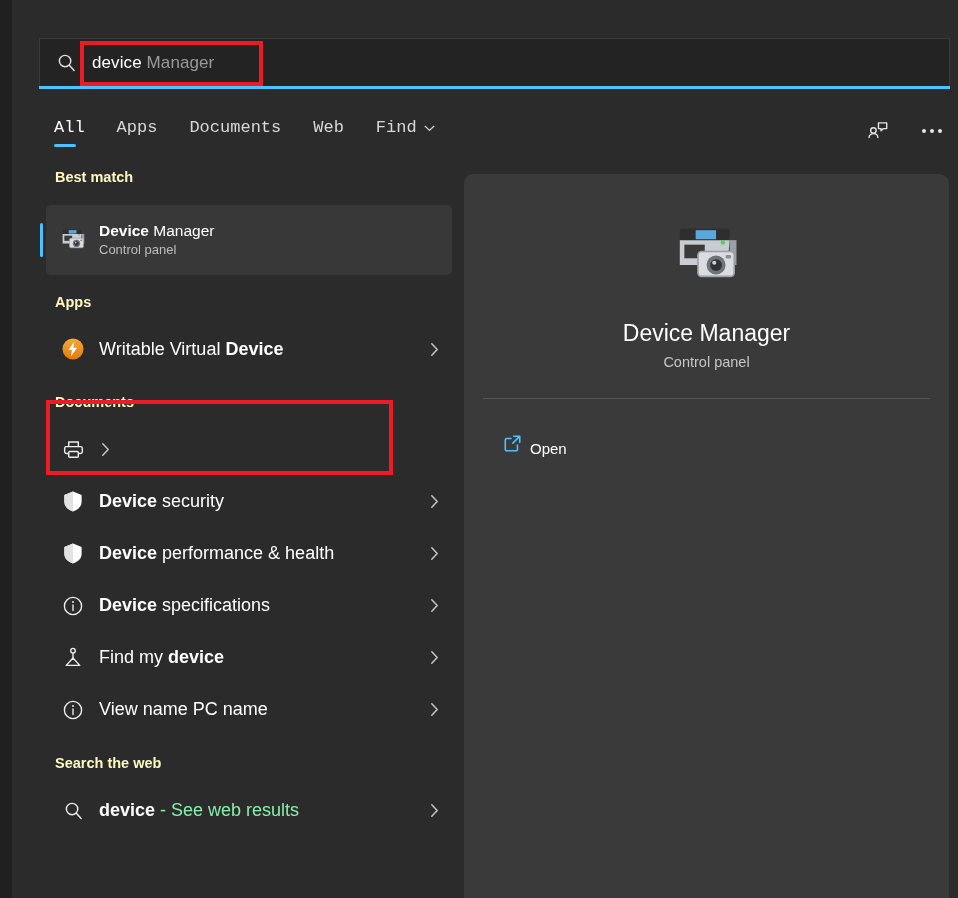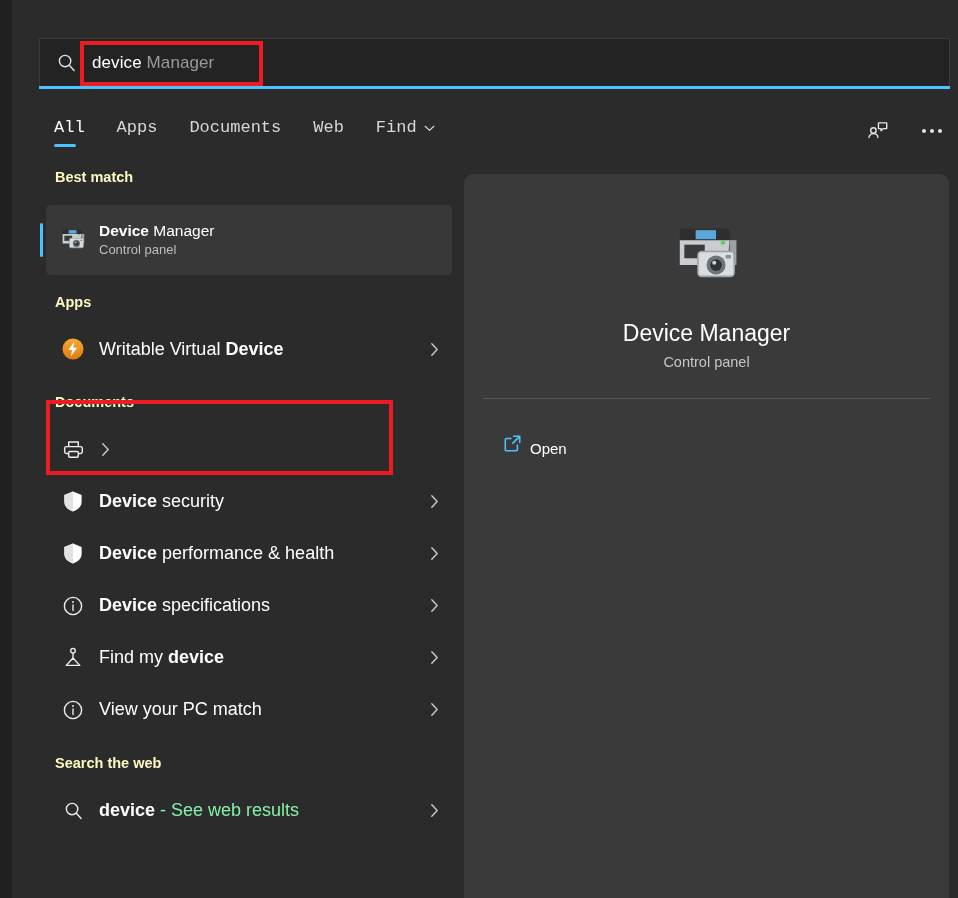--- a/index.html
+++ b/index.html
@@ -445,21 +445,21 @@
 
     <div class="row">
       <span class="ico">
         <svg width="22" height="22" viewBox="0 0 24 24" fill="none" stroke="#ededed" stroke-width="1.5">
           <circle cx="12" cy="12" r="9.4"></circle>
           <line x1="12" y1="10.8" x2="12" y2="17" stroke-linecap="round"></line>
           <circle cx="12" cy="7.6" r="1.05" fill="#ededed" stroke="none"></circle>
         </svg>
       </span>
       <span class="labels">
-        <span class="title"><b class="match"></b><span class="rest">View your PC match</span></span>
+        <span class="title"><b class="match"></b><span class="rest">View name PC name</span></span>
       </span>
       <span class="chev">
         <svg width="9" height="15" viewBox="0 0 10 16" fill="none" stroke="#c9c9c9" stroke-width="1.6">
             <polyline points="2,1.6 8,8 2,14.4" stroke-linecap="round" stroke-linejoin="round"></polyline>
           </svg>
       </span>
     </div>
 
     <div class="gap-md"></div>
 

